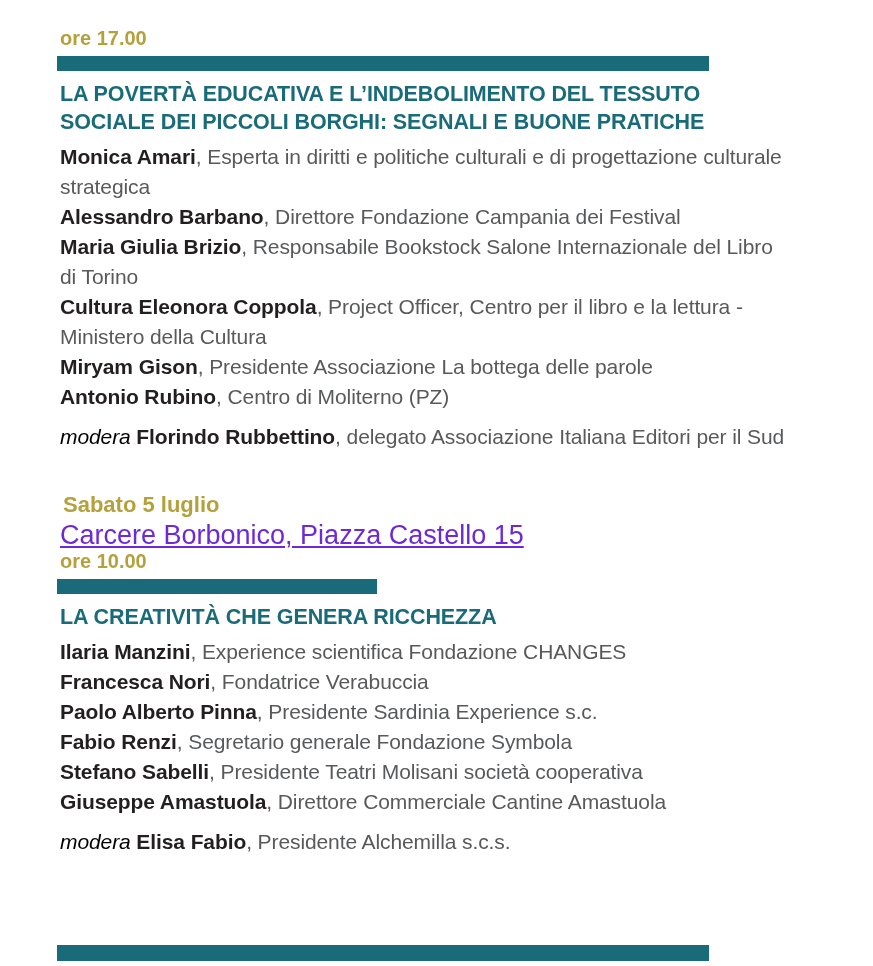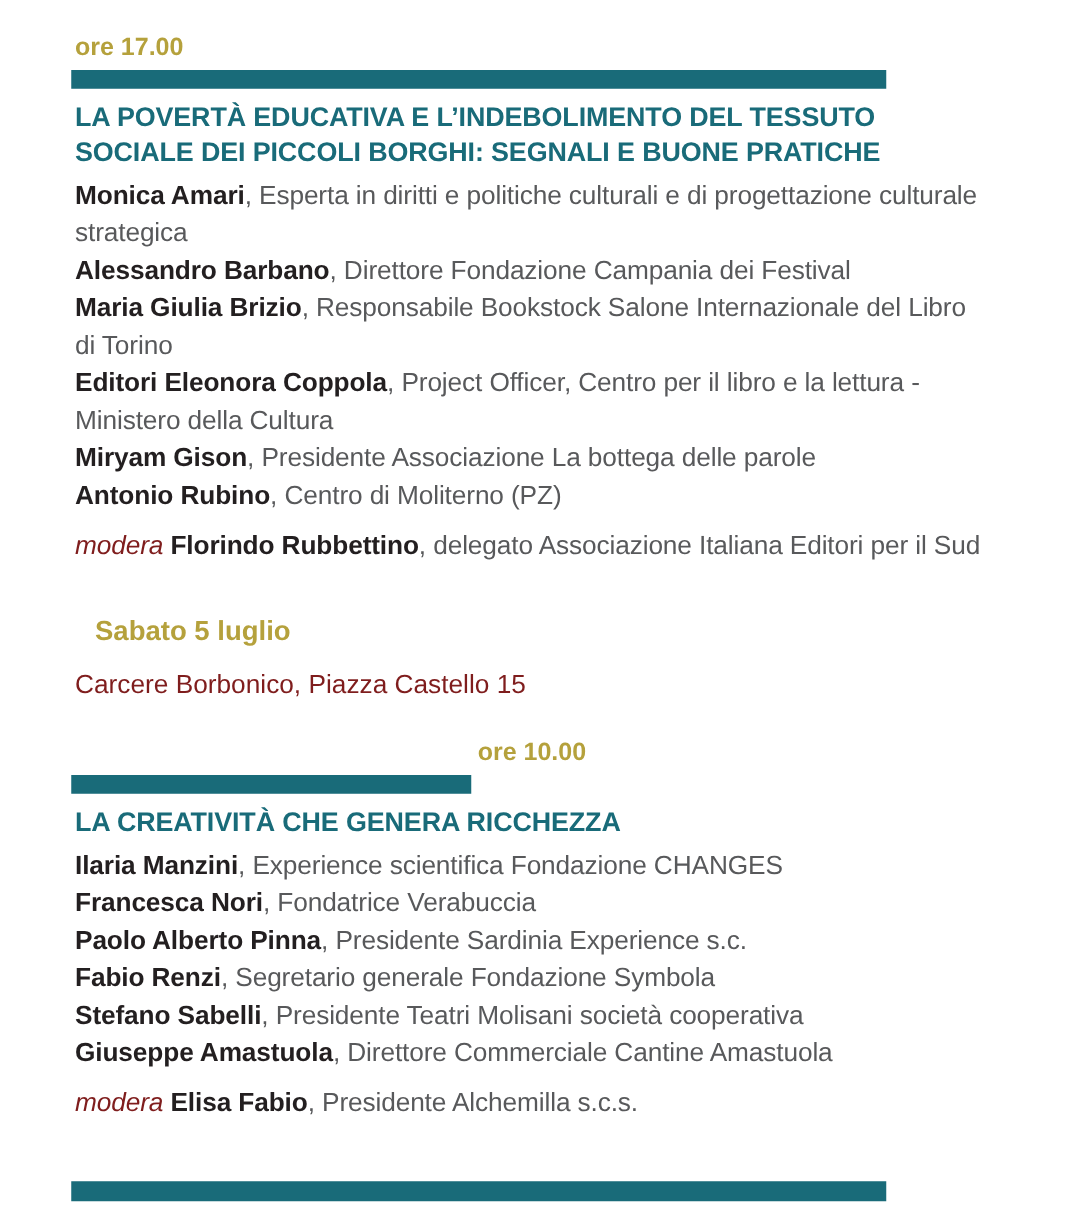--- a/index.html
+++ b/index.html
@@ -30,49 +30,49 @@
   .speakers{margin:6px 0 0 0;}
   .speaker,.moderator{
     font-size:21px;line-height:30px;margin:0;
     color:#58595B;letter-spacing:-0.1px;
   }
   .speaker .name,.moderator .name{
     font-weight:bold;color:#231F20;
   }
   .sep,.role{color:#58595B;font-weight:normal;}
   .moderator{margin-top:10px;}
-  .moderator .modera{font-style:italic;color:#7f1d1d;}
+  .moderator .modera{font-style:italic;color:#000000;}
   .date-block{margin-top:40px;}
   .day{
     font-size:22px;line-height:26px;font-weight:bold;
-    color:#B5A13C;margin:16px;
+    color:#B5A13C;margin:3px;
   }
   .venue{
-    font-size:21px;line-height:28px;color:#7f1d1d;margin:2px 0 0 0;
+    font-size:27px;line-height:28px;color:#6d28d9;margin:2px 0 0 0;text-decoration:underline;
   }
-  .time-2{margin-top:28px;text-align:center;}
+  .time-2{margin-top:0;}
   .bottom-rule{
     position:absolute;left:57px;top:945px;
     width:652px;height:16px;background:#196B79;
   }
 </style>
 </head>
 <body>
 
 <div class="page">
 
   <p class="time">ore 17.00</p>
   <div class="rule rule-1"></div>
   <h2 class="session-title">LA POVERTÀ EDUCATIVA E L’INDEBOLIMENTO DEL TESSUTO SOCIALE DEI PICCOLI BORGHI: SEGNALI E BUONE PRATICHE</h2>
 
   <div class="speakers">
     <p class="speaker"><span class="name">Monica Amari</span><span class="sep">, </span><span class="role">Esperta in diritti e politiche culturali e di progettazione culturale strategica</span></p>
     <p class="speaker"><span class="name">Alessandro Barbano</span><span class="sep">, </span><span class="role">Direttore Fondazione Campania dei Festival</span></p>
     <p class="speaker"><span class="name">Maria Giulia Brizio</span><span class="sep">, </span><span class="role">Responsabile Bookstock Salone Internazionale del Libro di Torino</span></p>
-    <p class="speaker"><span class="name">Editori Eleonora Coppola</span><span class="sep">, </span><span class="role">Project Officer, Centro per il libro e la lettura - Ministero della Cultura</span></p>
+    <p class="speaker"><span class="name">Cultura Eleonora Coppola</span><span class="sep">, </span><span class="role">Project Officer, Centro per il libro e la lettura - Ministero della Cultura</span></p>
     <p class="speaker"><span class="name">Miryam Gison</span><span class="sep">, </span><span class="role">Presidente Associazione La bottega delle parole</span></p>
     <p class="speaker"><span class="name">Antonio Rubino</span><span class="sep">, </span><span class="role">Centro di Moliterno (PZ)</span></p>
   </div>
 
   <p class="moderator"><span class="modera">modera</span> <span class="name">Florindo Rubbettino</span><span class="sep">, </span><span class="role">delegato Associazione Italiana Editori per il Sud</span></p>
 
   <div class="date-block">
     <p class="day">Sabato 5 luglio</p>
     <p class="venue">Carcere Borbonico, Piazza Castello 15</p>
   </div>

